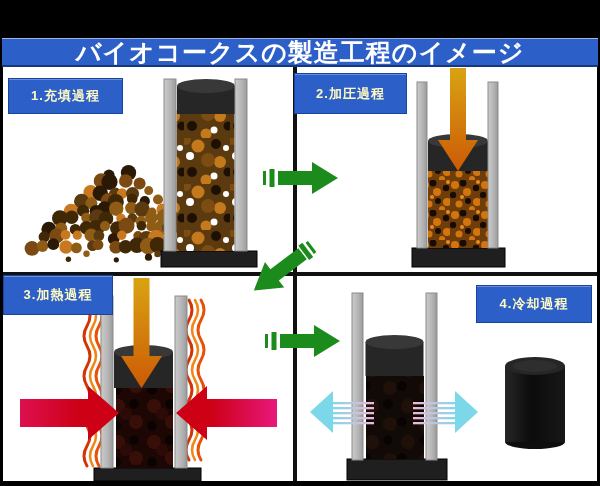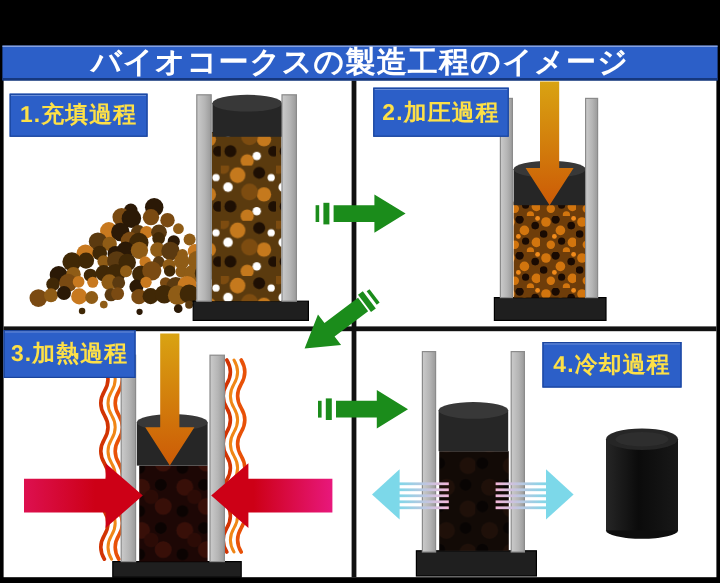--- a/index.html
+++ b/index.html
@@ -17,26 +17,26 @@
   html,body{margin:0;padding:0;}
   body{font-family:"Liberation Sans","DejaVu Sans",sans-serif;background:#444;}
   .stage{position:relative;width:600px;height:486px;background:var(--frame-black);overflow:hidden;}
   .canvas{position:absolute;left:3px;top:67px;width:594px;height:414px;background:var(--canvas-white);z-index:1;}
   .diagram-svg{position:absolute;left:0;top:0;width:600px;height:486px;z-index:2;}
   .title-bar{position:absolute;left:2px;top:38px;width:596px;height:29px;background:var(--title-bar-blue);
     border-top:1px solid #9db4e6;border-bottom:2px solid #16387e;box-sizing:border-box;
     display:flex;align-items:center;justify-content:center;z-index:3;}
   .title-bar span{color:#fff;font-size:25px;font-weight:bold;letter-spacing:1px;line-height:1;}
   .step-label{position:absolute;background:var(--step-label-blue);border:1px solid var(--step-label-border);
-    box-shadow:inset 0 1px 0 rgba(255,255,255,.3);box-sizing:border-box;color:#fde047;font-weight:bold;
-    display:flex;align-items:center;justify-content:center;z-index:3;font-size:19px;letter-spacing:1px;}
+    box-shadow:inset 0 1px 0 rgba(255,255,255,.3);box-sizing:border-box;color:#fef9c3;font-weight:bold;
+    display:flex;align-items:center;justify-content:center;z-index:3;font-size:13px;letter-spacing:1px;}
   .step-1{left:8px;top:78px;width:115px;height:36px;}
-  .step-2{left:311px;top:73px;width:113px;height:41px;}
+  .step-2{left:294px;top:73px;width:113px;height:41px;}
   .step-3{left:3px;top:275px;width:110px;height:40px;}
-  .step-4{left:452px;top:285px;width:116px;height:38px;}
+  .step-4{left:476px;top:285px;width:116px;height:38px;}
 </style>
 </head>
 <body>
 
 <div class="stage">
   <div class="canvas"></div>
 
   <svg class="diagram-svg" viewBox="0 0 600 486">
     <defs>
       <linearGradient id="gradWall" x1="0" y1="0" x2="1" y2="0">

